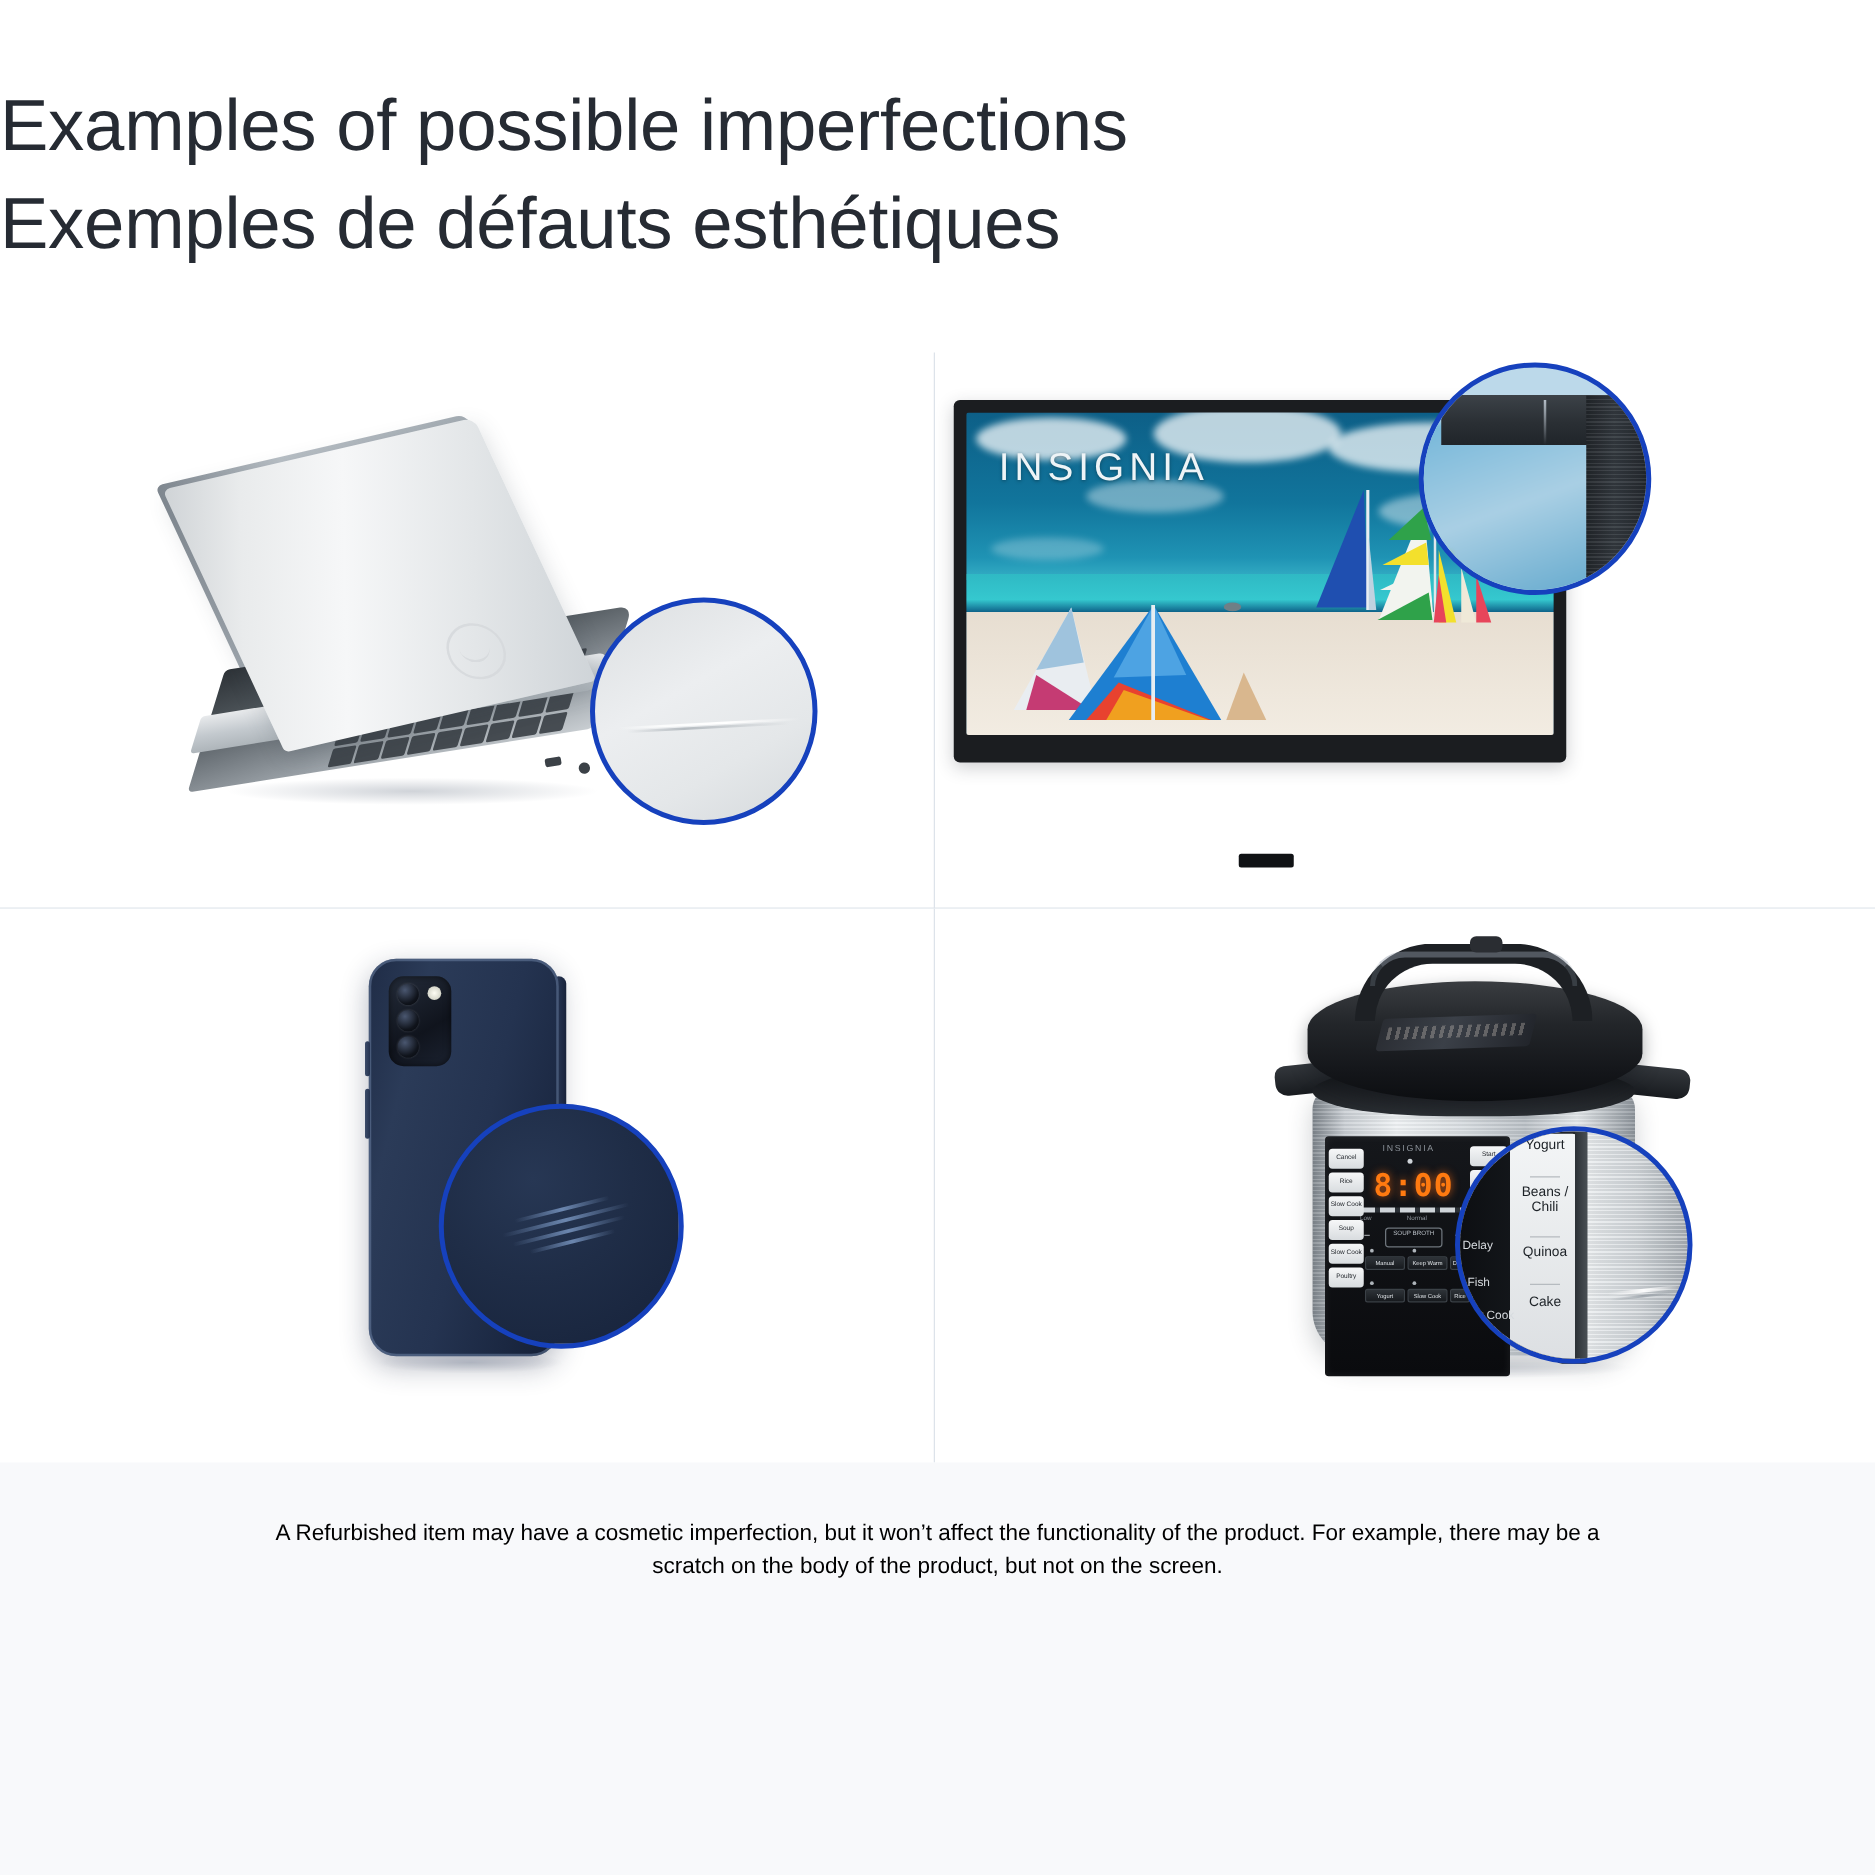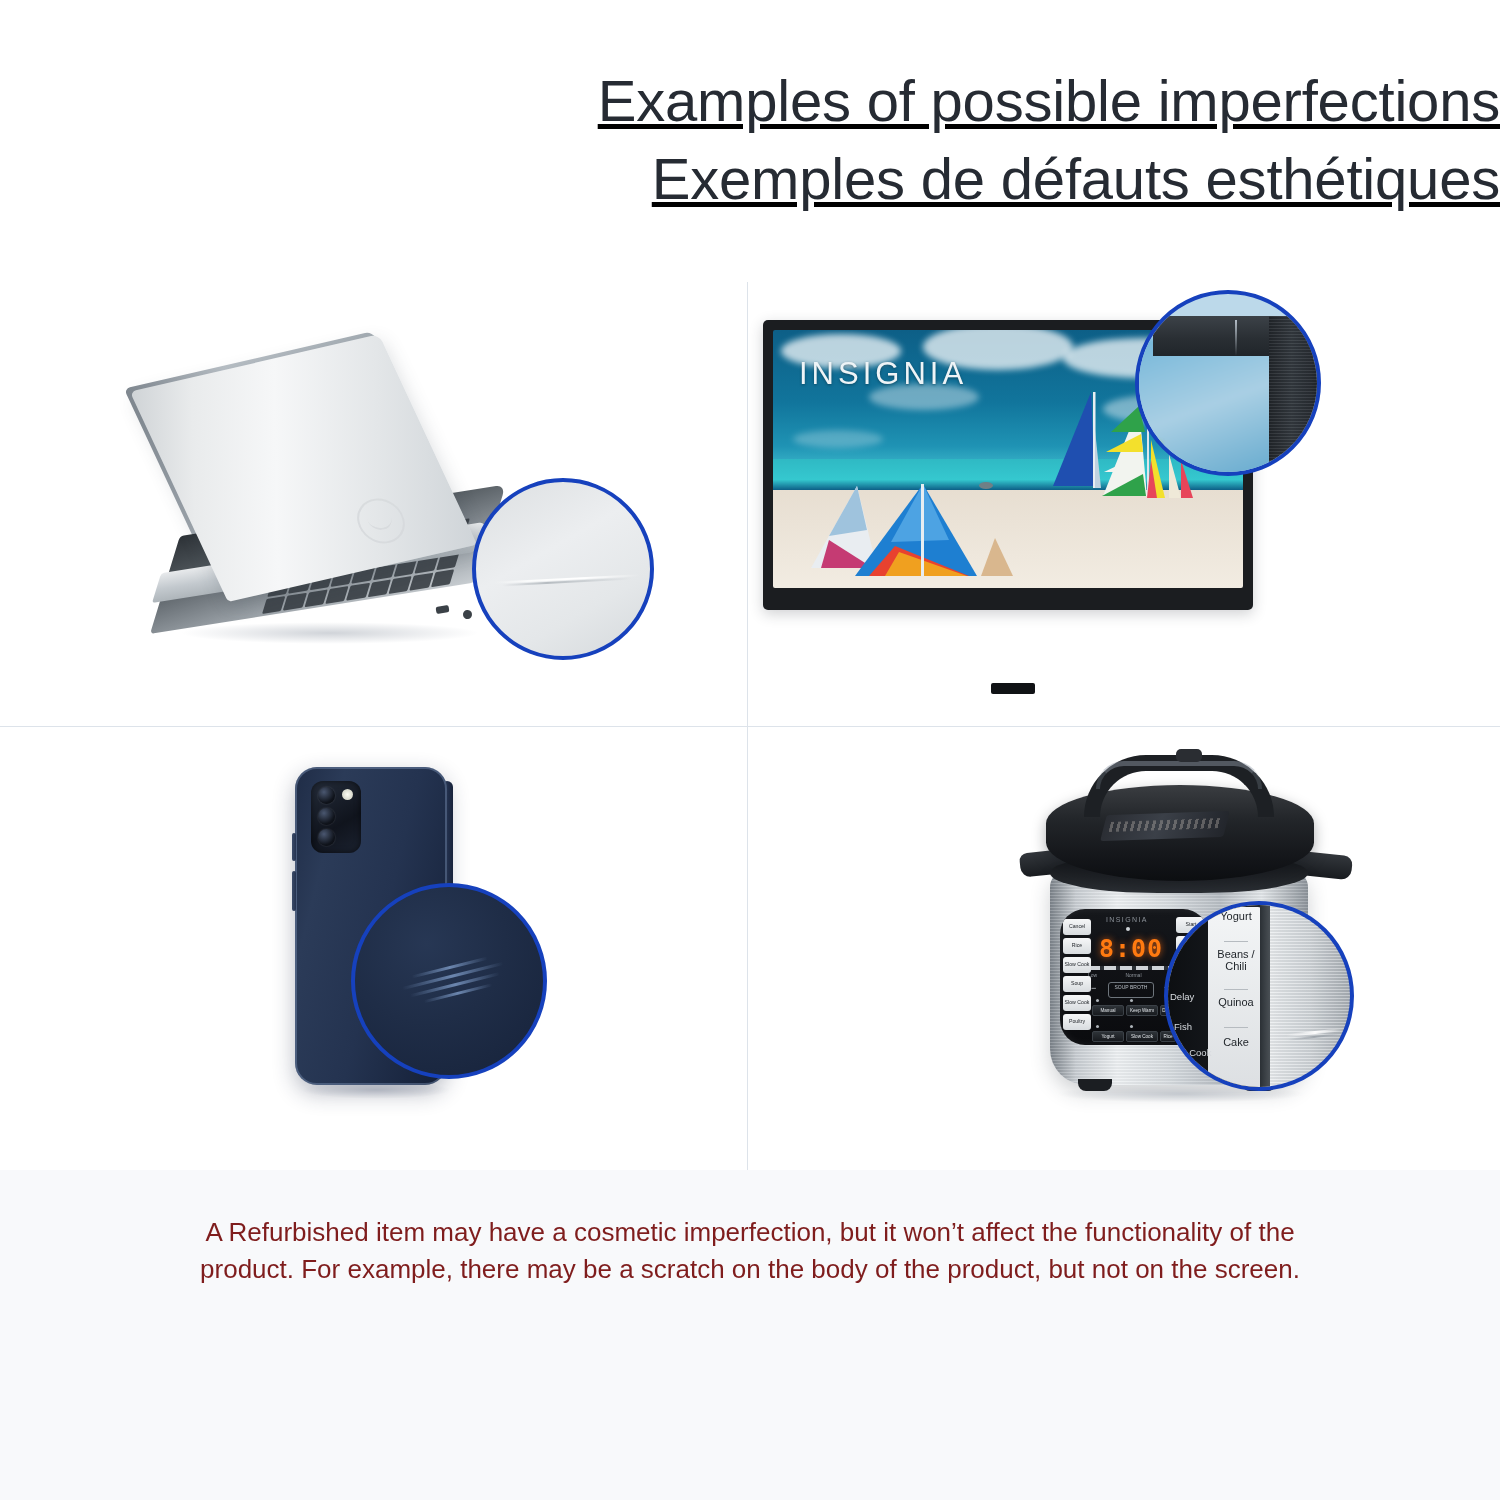--- a/index.html
+++ b/index.html
@@ -7,22 +7,21 @@
     width:1500px;height:1500px;
     background:#ffffff;
     font-family:"Liberation Sans", sans-serif;
     overflow:hidden;
   }
   .page{position:relative;width:1500px;height:1500px;box-sizing:border-box;}
 
   
   .header{
     padding-top:62px;
-    text-align:right;
-    text-decoration:underline;
+    text-align:left;
   }
   .header .line{
     font-size:58px;
     font-weight:300;
     letter-spacing:-0.2px;
     color:#262b33;
     line-height:1.35;
     white-space:nowrap;
   }
 
@@ -286,23 +285,23 @@
     border-radius:16px 16px 36px 36px;
     background:linear-gradient(90deg,#7d848b 0%,#c9ced3 10%,#eef1f3 26%,#d8dde1 46%,#b9bfc5 66%,#e3e7ea 82%,#8d949b 100%);
     box-shadow:0 8px 20px rgba(40,48,58,.22);
     overflow:hidden;
   }
   .pc-pot .brush{
     position:absolute;inset:0;
     background:repeating-linear-gradient(180deg,rgba(255,255,255,.16) 0 1px,rgba(0,0,0,.045) 1px 3px);
   }
   .pc-panel{
-    position:absolute;left:34px;top:160px;width:148px;height:136px;
+    position:absolute;left:34px;top:160px;width:148px;height:192px;
     background:linear-gradient(180deg,#15171b,#0a0b0e);
-    border-radius:25px;
+    border-radius:3px;
     box-shadow:inset 0 0 8px rgba(255,255,255,.08);
     overflow:hidden;
   }
   .pc-panel-brand{
     position:absolute;left:46px;top:7px;color:#8c9299;font-size:7px;letter-spacing:1.4px;
   }
   .pc-dot{position:absolute;left:66px;top:18px;width:4px;height:4px;border-radius:50%;background:#cfd4d9;}
   .pc-lcd{
     position:absolute;left:36px;top:25px;width:70px;height:28px;
     display:flex;align-items:center;justify-content:center;
@@ -387,24 +386,24 @@
 
   
   .footer{
     position:absolute;left:0;top:1170px;width:1500px;height:330px;
     background:#f8f9fb;
     padding:44px 190px 0 190px;box-sizing:border-box;
     text-align:center;
   }
   .footer p{
     margin:0 0 28px 0;
-    font-size:26px;
+    font-size:18px;
     font-weight:300;
     line-height:1.42;
-    color:#7f1d1d;
+    color:#000000;
   }
   .footer p:last-child{margin-bottom:0;}
 </style>
 </head>
 <body>
 
 <div class="page">
 
   <div class="header">
     <div class="line">Examples of possible imperfections</div>

